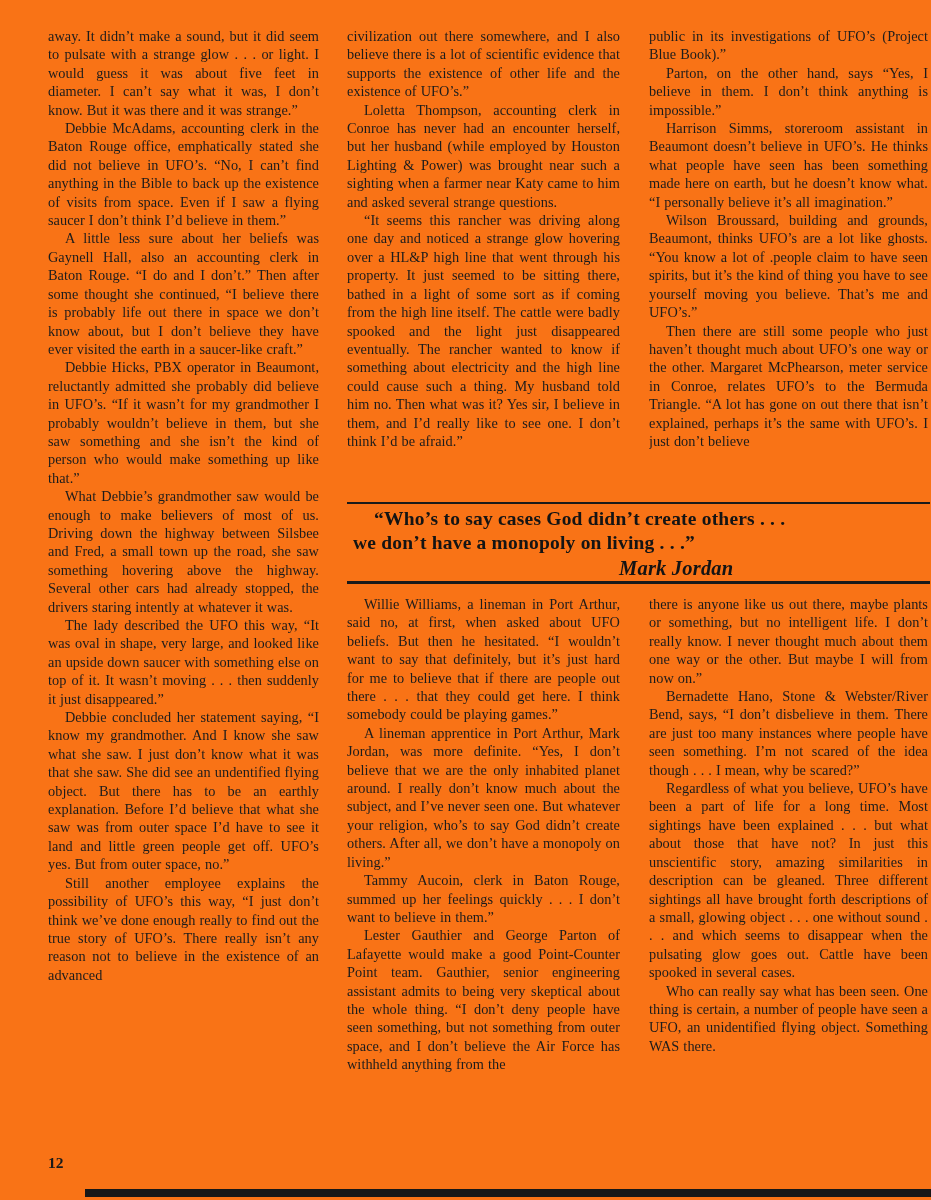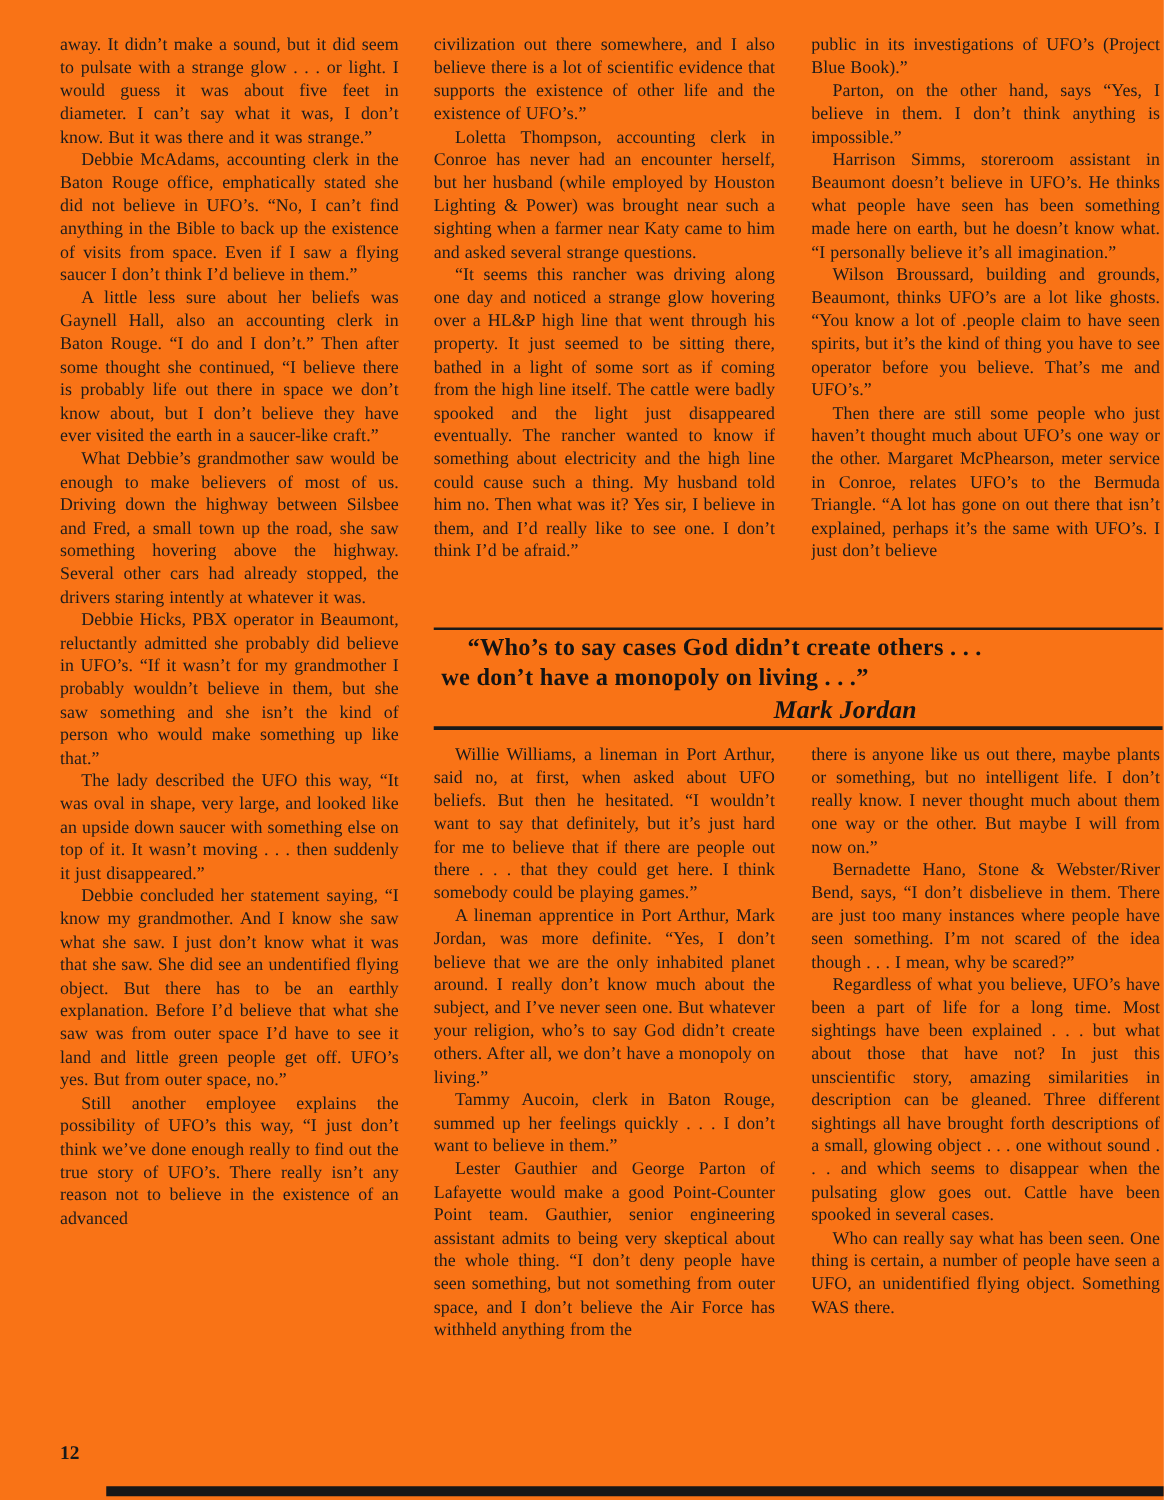--- a/index.html
+++ b/index.html
@@ -60,38 +60,38 @@
 </style>
 </head>
 <body>
 
 <div class="page">
 
   <section class="col" id="col-left">
     <p class="noindent">away. It didn’t make a sound, but it did seem to pulsate with a strange glow . . . or light. I would guess it was about five feet in diameter. I can’t say what it was, I don’t know. But it was there and it was strange.”</p>
     <p>Debbie McAdams, accounting clerk in the Baton Rouge office, emphatically stated she did not believe in UFO’s. “No, I can’t find anything in the Bible to back up the existence of visits from space. Even if I saw a flying saucer I don’t think I’d believe in them.”</p>
     <p>A little less sure about her beliefs was Gaynell Hall, also an accounting clerk in Baton Rouge. “I do and I don’t.” Then after some thought she continued, “I believe there is probably life out there in space we don’t know about, but I don’t believe they have ever visited the earth in a saucer-like craft.”</p>
+    <p>Debbie Hicks, PBX operator in Beaumont, reluctantly admitted she probably did believe in UFO’s. “If it wasn’t for my grandmother I probably wouldn’t believe in them, but she saw something and she isn’t the kind of person who would make something up like that.”</p>
     <p>What Debbie’s grandmother saw would be enough to make believers of most of us. Driving down the highway between Silsbee and Fred, a small town up the road, she saw something hovering above the highway. Several other cars had already stopped, the drivers staring intently at whatever it was.</p>
-    <p>Debbie Hicks, PBX operator in Beaumont, reluctantly admitted she probably did believe in UFO’s. “If it wasn’t for my grandmother I probably wouldn’t believe in them, but she saw something and she isn’t the kind of person who would make something up like that.”</p>
     <p>The lady described the UFO this way, “It was oval in shape, very large, and looked like an upside down saucer with something else on top of it. It wasn’t moving . . . then suddenly it just disappeared.”</p>
     <p>Debbie concluded her statement saying, “I know my grandmother. And I know she saw what she saw. I just don’t know what it was that she saw. She did see an undentified flying object. But there has to be an earthly explanation. Before I’d believe that what she saw was from outer space I’d have to see it land and little green people get off. UFO’s yes. But from outer space, no.”</p>
     <p>Still another employee explains the possibility of UFO’s this way, “I just don’t think we’ve done enough really to find out the true story of UFO’s. There really isn’t any reason not to believe in the existence of an advanced</p>
   </section>
 
   <section class="col" id="col-mid-top">
     <p class="noindent">civilization out there somewhere, and I also believe there is a lot of scientific evidence that supports the existence of other life and the existence of UFO’s.”</p>
     <p>Loletta Thompson, accounting clerk in Conroe has never had an encounter herself, but her husband (while employed by Houston Lighting &amp; Power) was brought near such a sighting when a farmer near Katy came to him and asked several strange questions.</p>
     <p>“It seems this rancher was driving along one day and noticed a strange glow hovering over a HL&amp;P high line that went through his property. It just seemed to be sitting there, bathed in a light of some sort as if coming from the high line itself. The cattle were badly spooked and the light just disappeared eventually. The rancher wanted to know if something about electricity and the high line could cause such a thing. My husband told him no. Then what was it? Yes sir, I believe in them, and I’d really like to see one. I don’t think I’d be afraid.”</p>
   </section>
 
   <section class="col" id="col-right-top">
     <p class="noindent">public in its investigations of UFO’s (Project Blue Book).”</p>
     <p>Parton, on the other hand, says “Yes, I believe in them. I don’t think anything is impossible.”</p>
     <p>Harrison Simms, storeroom assistant in Beaumont doesn’t believe in UFO’s. He thinks what people have seen has been something made here on earth, but he doesn’t know what. “I personally believe it’s all imagination.”</p>
-    <p>Wilson Broussard, building and grounds, Beaumont, thinks UFO’s are a lot like ghosts. “You know a lot of .people claim to have seen spirits, but it’s the kind of thing you have to see operator before you believe. That’s me and UFO’s.”</p>
+    <p>Wilson Broussard, building and grounds, Beaumont, thinks UFO’s are a lot like ghosts. “You know a lot of .people claim to have seen spirits, but it’s the kind of thing you have to see yourself moving you believe. That’s me and UFO’s.”</p>
     <p>Then there are still some people who just haven’t thought much about UFO’s one way or the other. Margaret McPhearson, meter service in Conroe, relates UFO’s to the Bermuda Triangle. “A lot has gone on out there that isn’t explained, perhaps it’s the same with UFO’s. I just don’t believe</p>
   </section>
 
   <div class="rule rule-top"></div>
 
   <div class="quote">
     <div class="q1">“Who’s to say cases God didn’t create others . . .</div>
     <div class="q2">we don’t have a monopoly on living . . .”</div>
     <div class="qa">Mark Jordan</div>
   </div>

